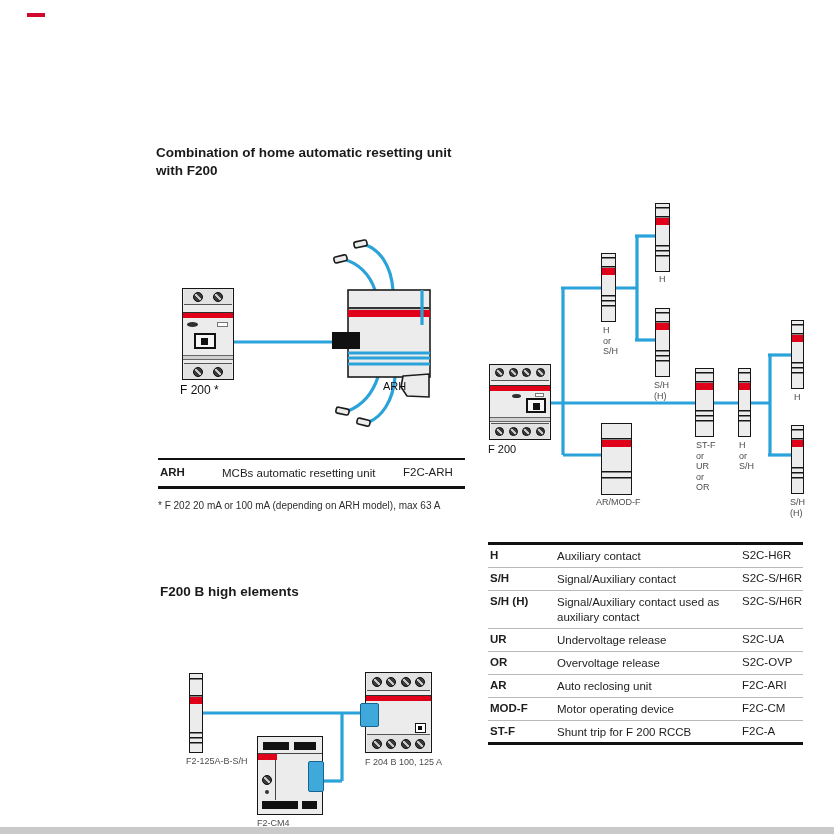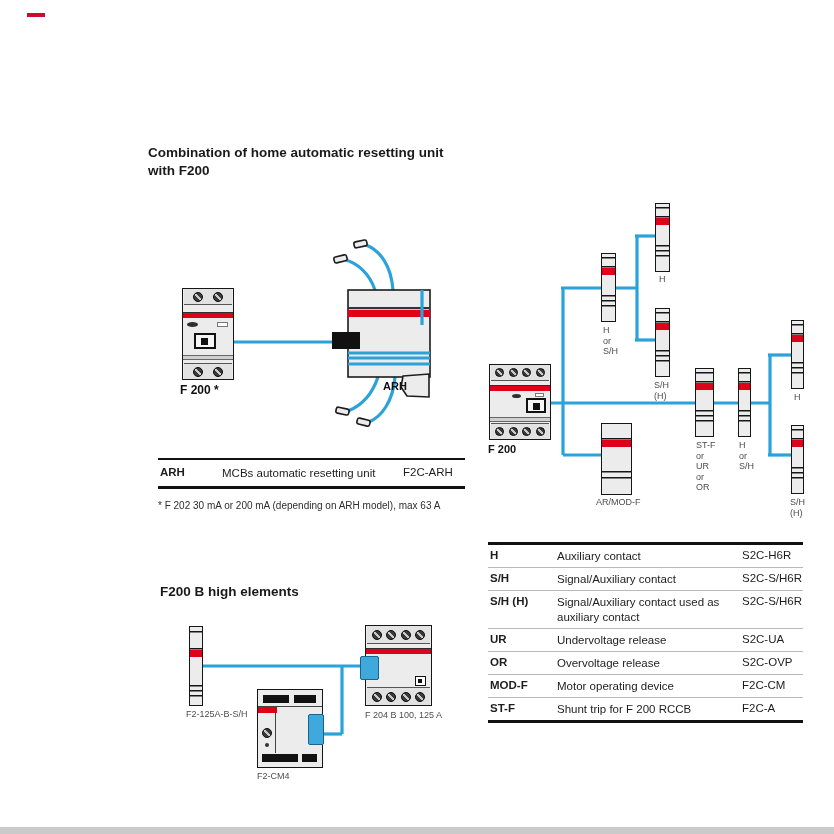--- a/index.html
+++ b/index.html
@@ -32,21 +32,21 @@
   .area{position:absolute}
   .wires{position:absolute;left:0;top:0}
   .wires path,.wires line{stroke:var(--wire);stroke-width:3.2;fill:none}
   .arh-shape{stroke:#1c1c1c;stroke-width:1.6;fill:var(--devfill)}
   .arh-wire{stroke:#2b2b2b;stroke-width:1.6;fill:none}
   .svgstripe{fill:var(--stripe)}
   .svgline{stroke:#1c1c1c;stroke-width:1.4}
   .blackblock{fill:#111}
 
   .dlabel{position:absolute;font-size:9px;line-height:1.18;color:var(--graytxt);white-space:pre-line}
-  .blabel{position:absolute;font-size:11px;font-weight:bold;color:#111;white-space:nowrap}
+  .blabel{position:absolute;font-size:11px;font-weight:normal;color:#111;white-space:nowrap}
 
   
   .aux{position:absolute;width:15px;height:69px;border:1.5px solid var(--ink);
     background:
       linear-gradient(#161616,#161616) 0 3px/100% 1.5px no-repeat,
       linear-gradient(#161616,#161616) 0 12px/100% 1.5px no-repeat,
       linear-gradient(var(--stripe),var(--stripe)) 0 14px/100% 7px no-repeat,
       linear-gradient(#161616,#161616) 0 41px/100% 1.5px no-repeat,
       linear-gradient(#161616,#161616) 0 46px/100% 1.5px no-repeat,
       linear-gradient(#161616,#161616) 0 50.5px/100% 1.5px no-repeat,
@@ -96,21 +96,21 @@
 
   .bottombar{position:absolute;left:0;top:827px;width:834px;height:7px;background:#cacaca}
 </style>
 </head>
 <body>
 
 <div class="page">
 
   <div class="dash"></div>
 
-  <div class="sec-h" style="left:148px;top:144px;width:312px">Combination of home automatic resetting unit with F200</div>
+  <div class="sec-h" style="left:156px;top:144px;width:312px">Combination of home automatic resetting unit with F200</div>
   <div class="sec-h" style="left:160px;top:583px">F200 B high elements</div>
 
   <div class="area" style="left:150px;top:230px;width:320px;height:200px">
     <svg class="wires" width="320" height="200" viewBox="0 0 320 200">
 
       <line x1="78" y1="112" x2="198" y2="112" stroke="var(--wire)" stroke-width="4"></line>
 
       <path class="arh-wire" d="M225,60 C219,42 206,33 196,30"></path>
       <rect class="arh-shape" x="184" y="26" width="13" height="6" rx="2" transform="rotate(-14 190 29)"></rect>
       <path class="arh-wire" d="M243,60 C241,34 229,20 216,15"></path>
@@ -153,21 +153,21 @@
     <div class="blabel" style="left:233px;top:150px">ARH</div>
   </div>
 
   <div class="tbl tbl-left" style="left:158px;top:458px;width:307px">
     <div class="row">
       <span class="code">ARH</span>
       <span class="desc">MCBs automatic resetting unit</span>
       <span class="part">F2C-ARH</span>
     </div>
   </div>
-  <div class="footnote" style="left:158px;top:500px">* F 202 30 mA or 200 mA (depending on ARH model), max 63 A</div>
+  <div class="footnote" style="left:158px;top:500px">* F 202 20 mA or 100 mA (depending on ARH model), max 63 A</div>
 
   <div class="area" style="left:480px;top:190px;width:354px;height:335px">
     <svg class="wires" width="354" height="335" viewBox="0 0 354 335">
       <line x1="83" y1="98" x2="83" y2="265"></line>
       <line x1="81" y1="98" x2="157" y2="98"></line>
       <line x1="157" y1="46" x2="157" y2="150"></line>
       <line x1="155" y1="46" x2="180" y2="46"></line>
       <line x1="155" y1="150" x2="180" y2="150"></line>
       <line x1="70" y1="213" x2="290" y2="213"></line>
       <line x1="290" y1="165" x2="290" y2="265"></line>
@@ -252,32 +252,37 @@
       <span class="code">UR</span>
       <span class="desc">Undervoltage release</span>
       <span class="part">S2C-UA</span>
     </div>
     <div class="row">
       <span class="code">OR</span>
       <span class="desc">Overvoltage release</span>
       <span class="part">S2C-OVP</span>
     </div>
     <div class="row">
+      <span class="code">AR</span>
+      <span class="desc">Auto reclosing unit</span>
+      <span class="part">F2C-ARI</span>
+    </div>
+    <div class="row">
       <span class="code">MOD-F</span>
       <span class="desc">Motor operating device</span>
       <span class="part">F2C-CM</span>
     </div>
     <div class="row">
       <span class="code">ST-F</span>
       <span class="desc">Shunt trip for F 200 RCCB</span>
       <span class="part">F2C-A</span>
     </div>
   </div>
 
-  <div class="area" style="left:150px;top:616px;width:320px;height:170px">
+  <div class="area" style="left:150px;top:663px;width:320px;height:170px">
     <svg class="wires" width="320" height="170" viewBox="0 0 320 170">
       <line x1="52" y1="50" x2="222" y2="50" stroke-width="4"></line>
       <line x1="192" y1="50" x2="192" y2="118" stroke-width="4"></line>
       <line x1="170" y1="118" x2="192" y2="118" stroke-width="4"></line>
     </svg>
 
     <div class="aux aux--tall" style="left:39px;top:10px;width:14px"></div>
     <div class="dlabel" style="left:36px;top:93px">F2-125A-B-S/H</div>
 
     <div class="cm4" style="left:107px;top:73px">

